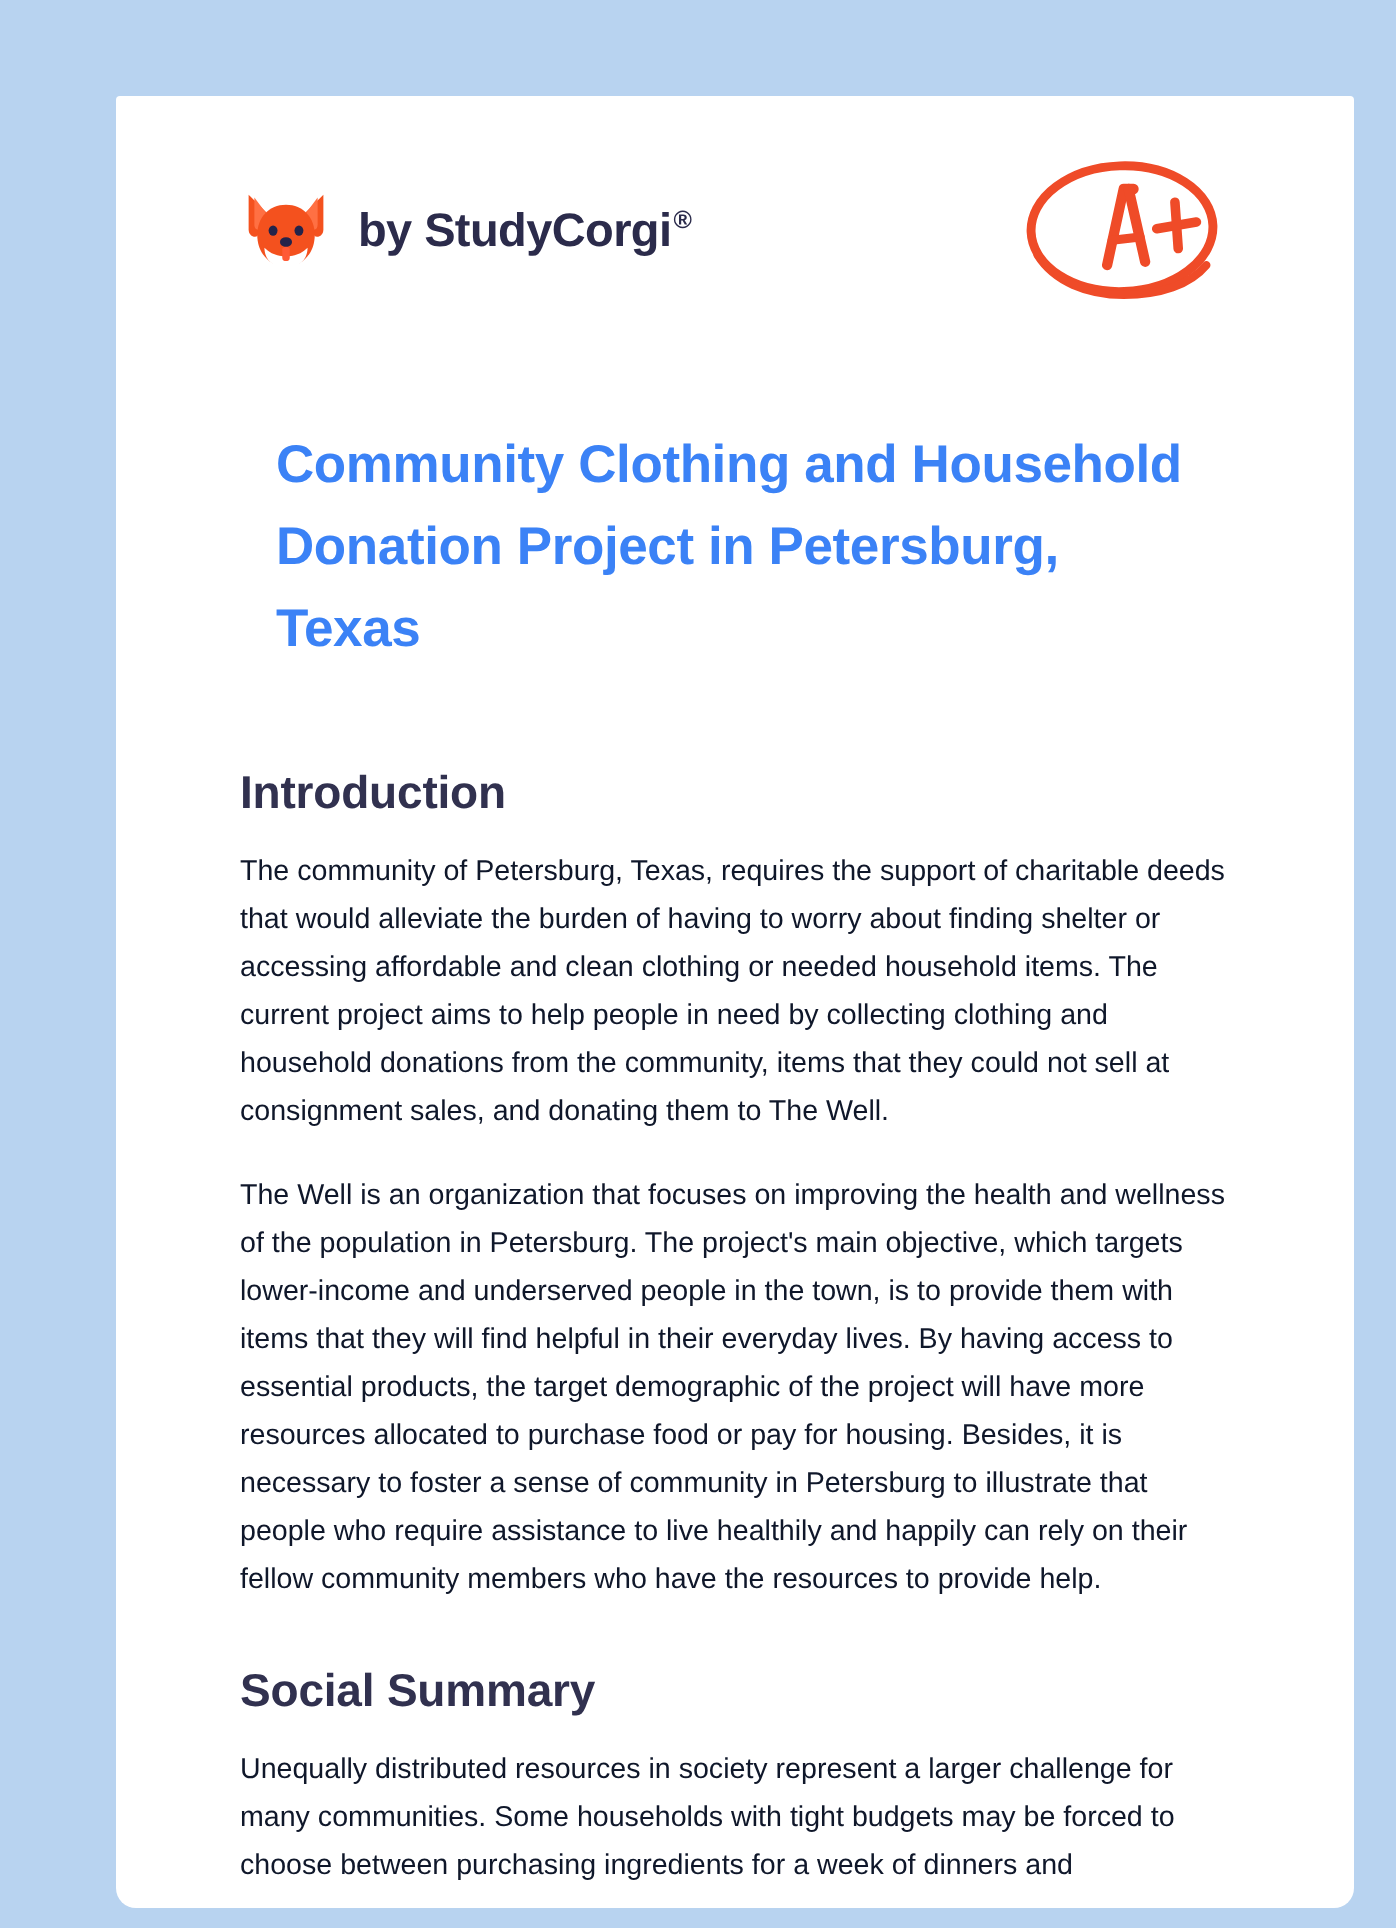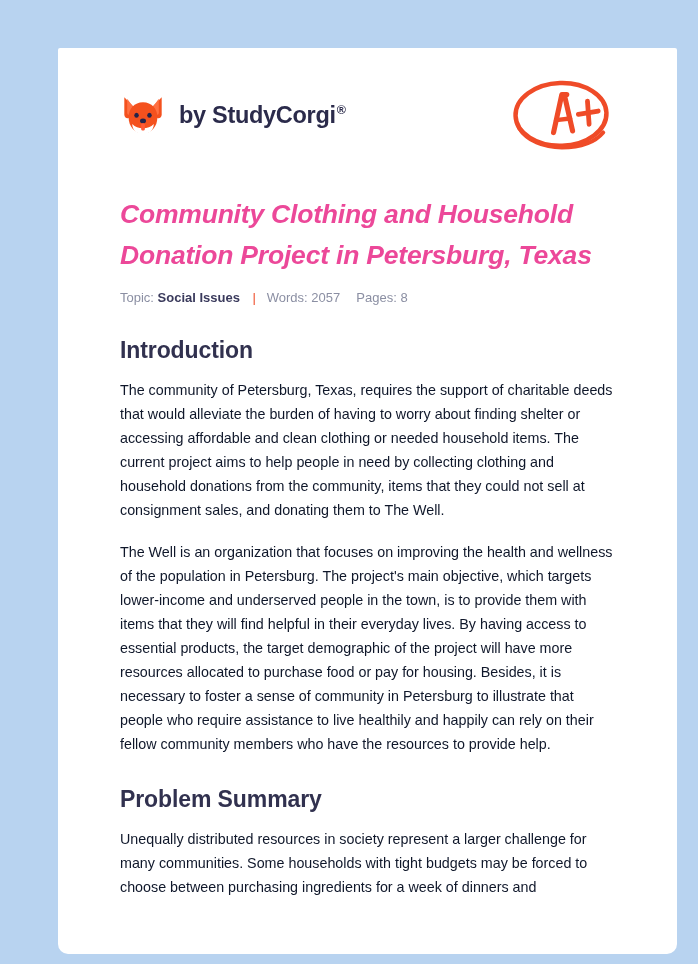--- a/index.html
+++ b/index.html
@@ -69,28 +69,27 @@
   }
   .grade-badge {
     width: 108px;
     height: 86px;
     display: block;
     flex: none;
   }
 
   
   .doc-title {
-    margin: 0;
+    margin: 18px;
     padding-top: 26px;
     font-size: 26.5px;
     line-height: 41px;
     font-weight: bold;
-    color: #ec4899;
+    color: #3b82f6;
     letter-spacing: -0.2px;
-    font-style: italic;
   }
 
   
   .doc-meta {
     margin-top: 13px;
     font-size: 13px;
     color: #8b8fa3;
     line-height: 18px;
     white-space: nowrap;
   }
@@ -152,33 +151,23 @@
           <path d="M56 72 L66 26 L72 26" fill="none" stroke="#ef4b28" stroke-width="6.2" stroke-linecap="round" stroke-linejoin="round"></path>
           <path d="M69 26 L79 70" fill="none" stroke="#ef4b28" stroke-width="6.2" stroke-linecap="round"></path>
           <path d="M59 57 L76 55" fill="none" stroke="#ef4b28" stroke-width="5.4" stroke-linecap="round"></path>
           <path d="M86 50 L110 46" fill="none" stroke="#ef4b28" stroke-width="5.8" stroke-linecap="round"></path>
           <path d="M97 34 L99 62" fill="none" stroke="#ef4b28" stroke-width="5.8" stroke-linecap="round"></path>
         </svg>
       </div>
 
       <h1 class="doc-title">Community Clothing and Household Donation Project in Petersburg, Texas</h1>
 
-      <div class="doc-meta">
-        <span class="meta-label">Topic:</span>
-        <span class="meta-topic">Social Issues</span>
-        <span class="meta-sep">|</span>
-        <span class="meta-label">Words:</span>
-        <span class="meta-label">2057</span>
-        <span class="meta-gap"></span>
-        <span class="meta-label">Pages:</span>
-        <span class="meta-label">8</span>
-      </div>
 
       <h2 class="section-head">Introduction</h2>
       <p class="body-para">The community of Petersburg, Texas, requires the support of charitable deeds that would alleviate the burden of having to worry about finding shelter or accessing affordable and clean clothing or needed household items. The current project aims to help people in need by collecting clothing and household donations from the community, items that they could not sell at consignment sales, and donating them to The Well.</p>
       <p class="body-para">The Well is an organization that focuses on improving the health and wellness of the population in Petersburg. The project's main objective, which targets lower-income and underserved people in the town, is to provide them with items that they will find helpful in their everyday lives. By having access to essential products, the target demographic of the project will have more resources allocated to purchase food or pay for housing. Besides, it is necessary to foster a sense of community in Petersburg to illustrate that people who require assistance to live healthily and happily can rely on their fellow community members who have the resources to provide help.</p>
 
-      <h2 class="section-head">Problem Summary</h2>
+      <h2 class="section-head">Social Summary</h2>
       <p class="body-para">Unequally distributed resources in society represent a larger challenge for many communities. Some households with tight budgets may be forced to choose between purchasing ingredients for a week of dinners and</p>
 
     </div>
   </div>
 </div>
 
 </body></html>

